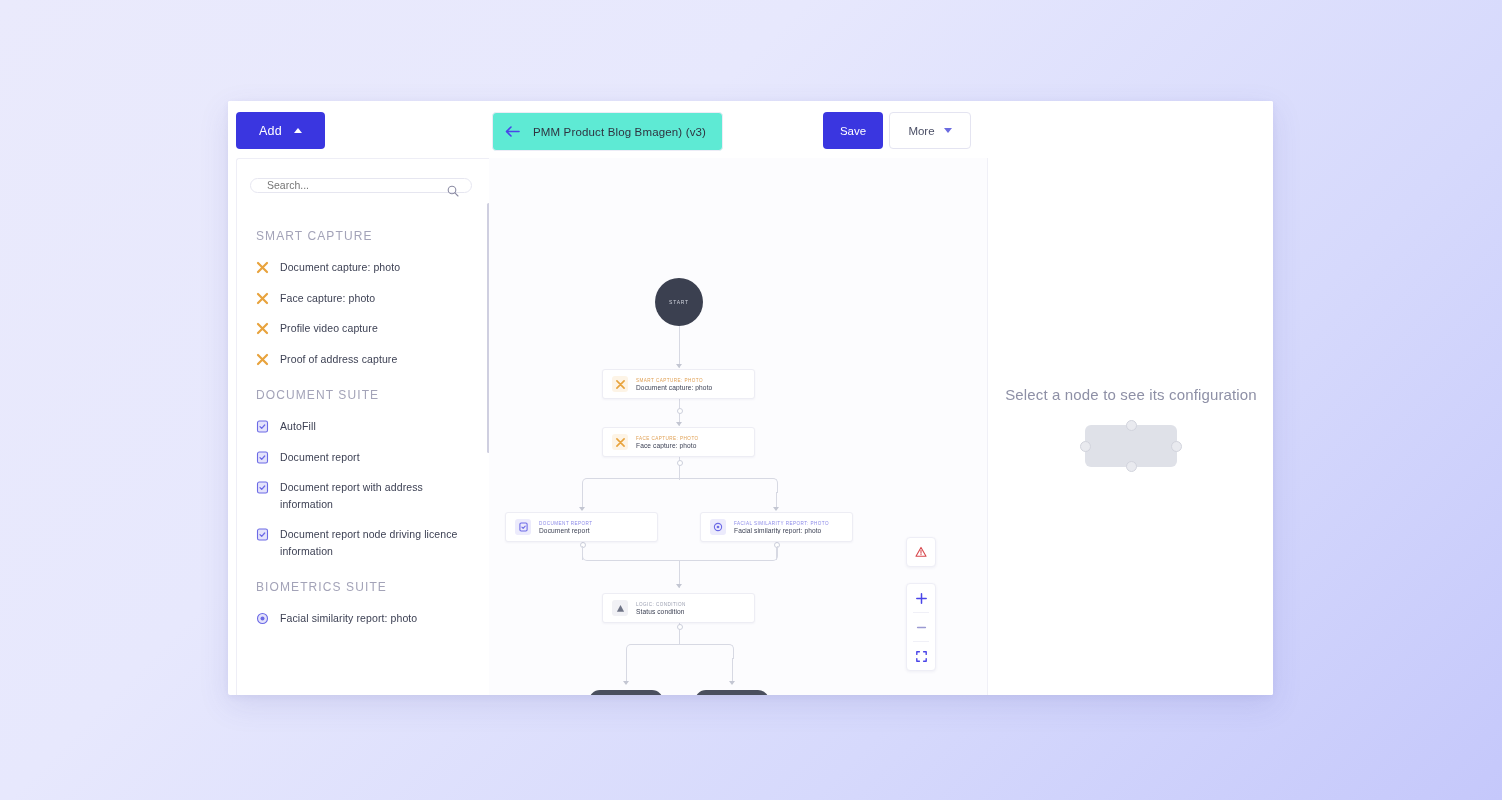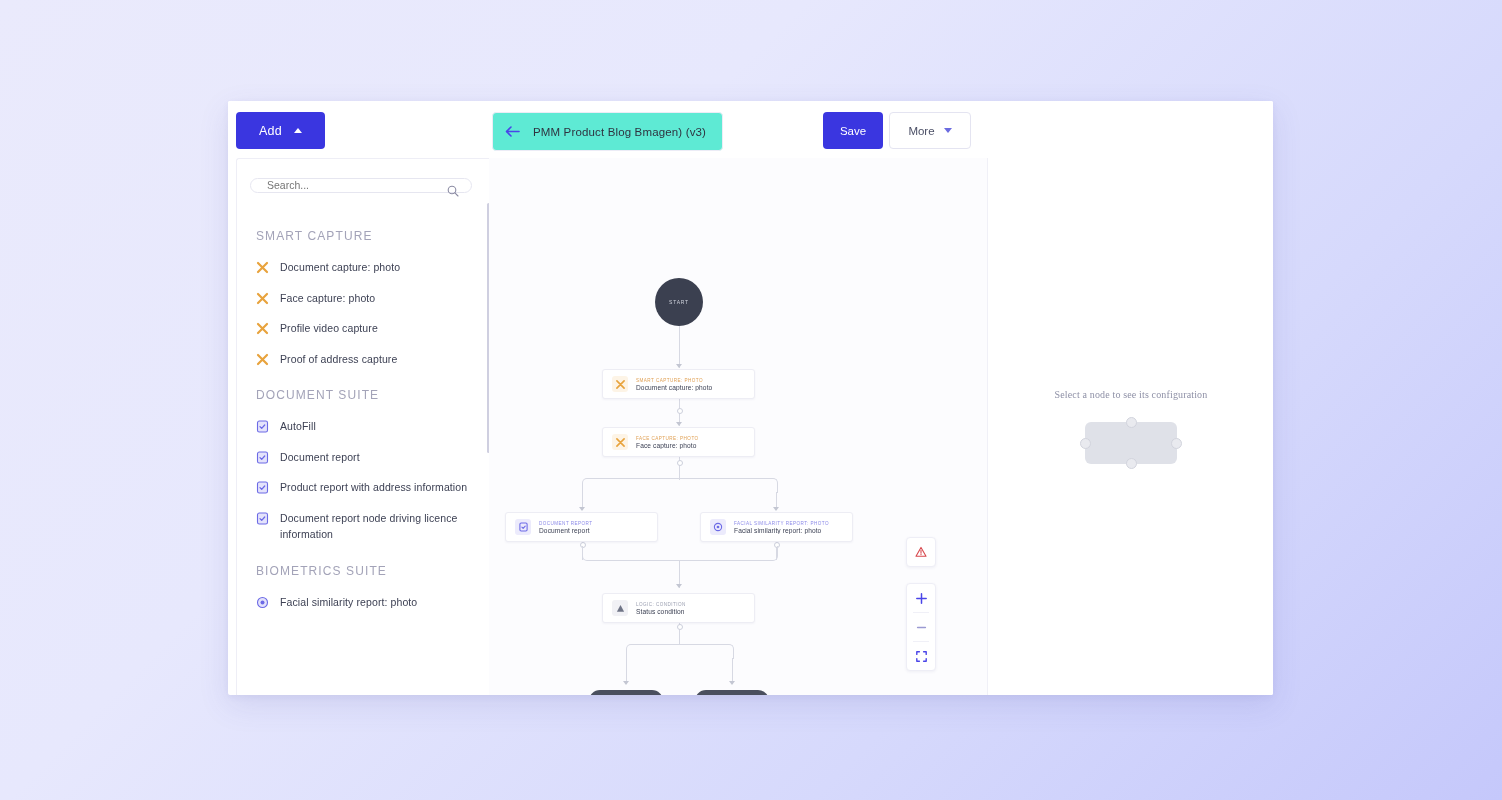--- a/index.html
+++ b/index.html
@@ -126,21 +126,21 @@
   }
   .tool-item{height:28px;display:flex;align-items:center;justify-content:center;cursor:pointer;color:#4a45e8;}
   .tool-sep{height:1px;background:#f0f0f7;margin:0 6px;}
 
   
   .rpanel{
     position:absolute;left:759px;top:57px;width:286px;height:537px;
     background:#fff;border-left:1px solid #f0f0f7;
     display:flex;flex-direction:column;align-items:center;justify-content:center;gap:22px;
   }
-  .rp-text{font-size:10px;color:#8e90a6;letter-spacing:.15px;font-family:Liberation Serif, serif;}
+  .rp-text{font-size:15px;color:#8e90a6;letter-spacing:.15px;}
   .ghost{position:relative;width:92px;height:42px;background:#dfe1e8;border-radius:6px;}
   .ghost .h{position:absolute;width:9px;height:9px;border-radius:50%;background:#e9eaef;border:1px solid #d2d4dd;}
   .ghost .ht{left:41px;top:-5px;}
   .ghost .hb{left:41px;bottom:-5px;}
   .ghost .hl{left:-5px;top:16px;}
   .ghost .hr{right:-5px;top:16px;}
 </style>
 </head>
 <body>
 
@@ -221,21 +221,21 @@
                 <rect x="1.5" y="1" width="10" height="11" rx="1.8" fill="#e4e3fb" stroke="#6c6ae6" stroke-width="1.1"></rect>
                 <path d="M4 6.6l1.7 1.8 3-3.4" stroke="#6c6ae6" stroke-width="1.3" fill="none" stroke-linecap="round" stroke-linejoin="round"></path>
               </svg></span>
             <span class="row-label">Document report</span>
           </div>
           <div class="row">
             <span class="ico"><svg width="13" height="13" viewBox="0 0 13 13">
                 <rect x="1.5" y="1" width="10" height="11" rx="1.8" fill="#e4e3fb" stroke="#6c6ae6" stroke-width="1.1"></rect>
                 <path d="M4 6.6l1.7 1.8 3-3.4" stroke="#6c6ae6" stroke-width="1.3" fill="none" stroke-linecap="round" stroke-linejoin="round"></path>
               </svg></span>
-            <span class="row-label">Product report with address information</span>
+            <span class="row-label">Document report with address information</span>
           </div>
           <div class="row">
             <span class="ico"><svg width="13" height="13" viewBox="0 0 13 13">
                 <rect x="1.5" y="1" width="10" height="11" rx="1.8" fill="#e4e3fb" stroke="#6c6ae6" stroke-width="1.1"></rect>
                 <path d="M4 6.6l1.7 1.8 3-3.4" stroke="#6c6ae6" stroke-width="1.3" fill="none" stroke-linecap="round" stroke-linejoin="round"></path>
               </svg></span>
             <span class="row-label">Document report node driving licence information</span>
           </div>
           <div class="sec-head">BIOMETRICS SUITE</div>
           <div class="row">

